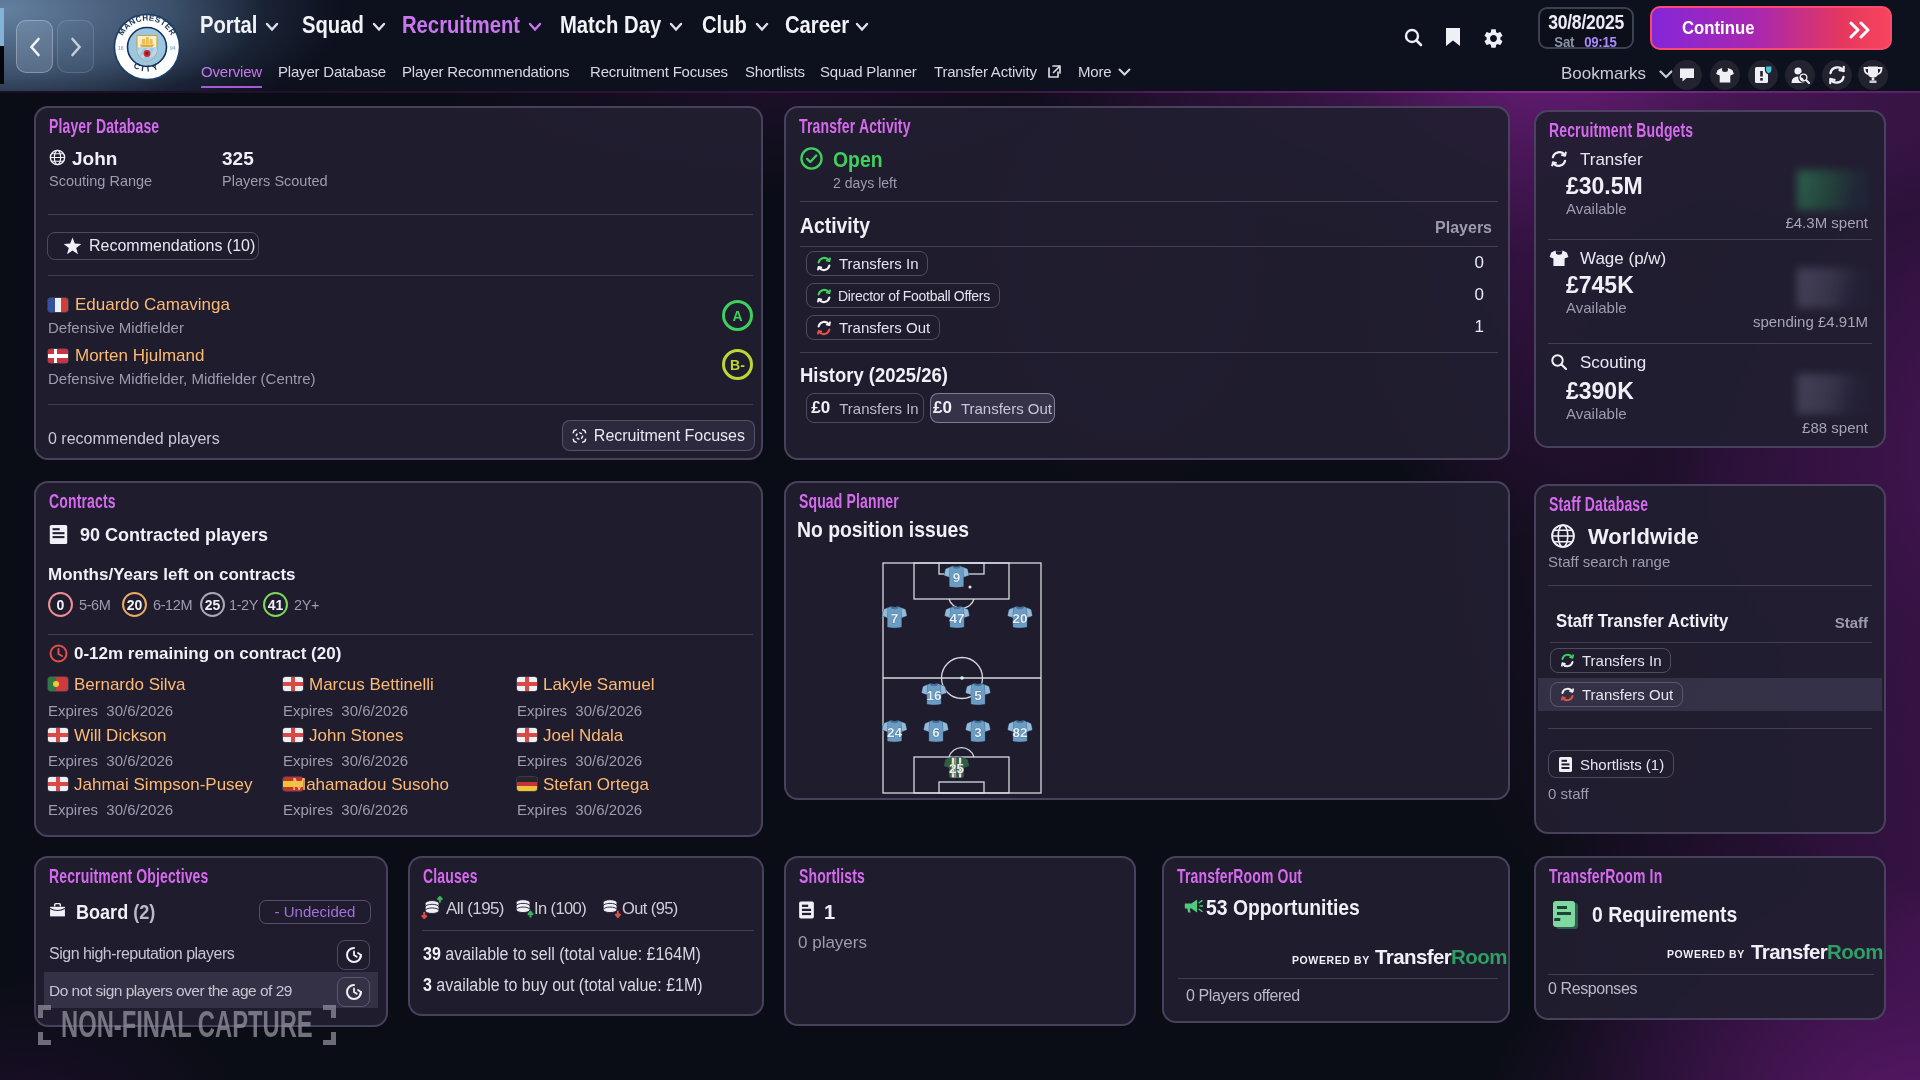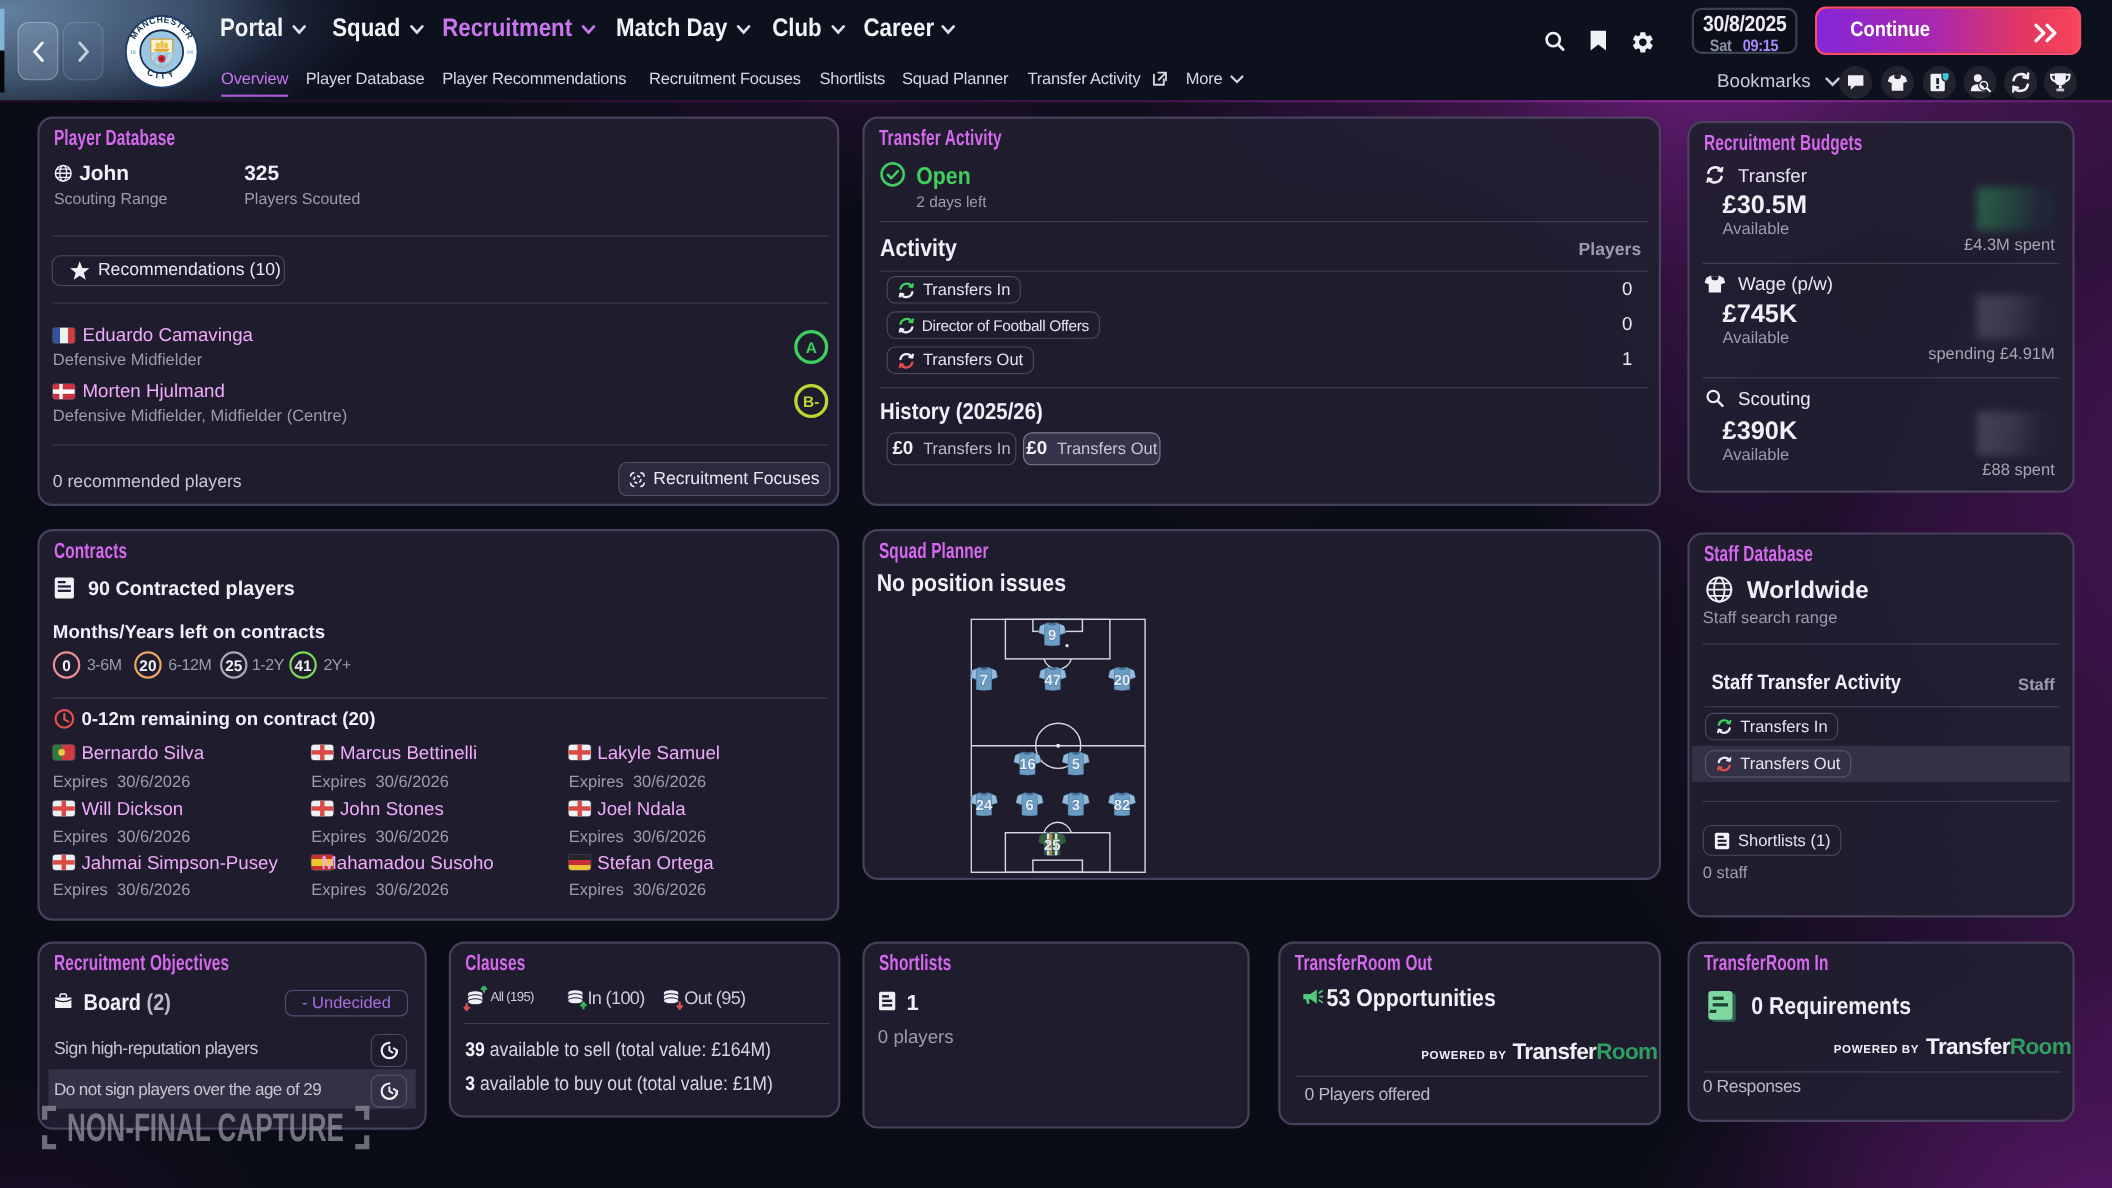--- a/index.html
+++ b/index.html
@@ -68,21 +68,21 @@
 .f-dk::before{content:"";position:absolute;left:5.5px;top:0;width:3.6px;height:14px;background:#fff;}
 .f-dk::after{content:"";position:absolute;left:0;top:5.2px;width:20px;height:3.6px;background:#fff;}
 .f-eng{background:#eef1f4;}
 .f-eng::before{content:"";position:absolute;left:8.2px;top:0;width:3.6px;height:14px;background:#d94a47;}
 .f-eng::after{content:"";position:absolute;left:0;top:5.2px;width:20px;height:3.6px;background:#d94a47;}
 .f-pt{background:linear-gradient(90deg,#2e7a40 40%,#ce3a3e 40%);}
 .f-pt::before{content:"";position:absolute;left:5px;top:4px;width:6px;height:6px;border-radius:50%;background:#ecc93e;}
 .f-es{background:linear-gradient(#c5322f 25%,#eec62f 25% 75%,#c5322f 75%);}
 .f-de{background:linear-gradient(#26262a 33%,#c8303a 33% 67%,#efc437 67%);}
 .grade{position:absolute;width:25px;height:25px;border-radius:50%;border:3px solid;display:flex;align-items:center;justify-content:center;font-weight:bold;font-size:14px;}
-.pname{position:absolute;font-size:17px;color:#f0abfc;}
+.pname{position:absolute;font-size:17px;color:#fdba74;}
 .rowtxt{font-size:16px;color:#d4d4e0;}
 .ring{position:absolute;width:25px;height:25px;border-radius:50%;border:2.5px solid;box-sizing:border-box;display:flex;align-items:center;justify-content:center;font-weight:bold;font-size:14px;color:#f1f0f7;}
 .chart{position:absolute;width:71px;height:40px;filter:blur(4px);opacity:.85;}
 .spent{position:absolute;width:140px;text-align:right;font-size:15px;color:#a5a5b5;}
 </style>
 </head>
 <body>
 
 <div id="hdr"></div>
 <div id="hdrline"></div>
@@ -356,21 +356,21 @@
  <div class="ptitle"><span class="cond">Contracts</span></div>
  <svg class="abs" style="left:13px;top:41px;" width="19" height="21" viewBox="0 0 24 26">
       <rect x="1" y="1" width="22" height="24" rx="2" fill="#f1f0f7"></rect>
       <rect x="4.5" y="5" width="9" height="2.6" fill="#211e31"></rect>
       <rect x="4.5" y="10" width="15" height="2.6" fill="#211e31"></rect>
       <rect x="4.5" y="15" width="15" height="2.6" fill="#211e31"></rect>
     </svg>
  <div class="abs big" style="left:44px;top:42px;font-size:18px;">90 Contracted players</div>
  <div class="abs big" style="left:12px;top:82px;font-size:17px;">Months/Years left on contracts</div>
  <div class="ring" style="left:12px;top:109px;border-color:#ef8f92;">0</div>
- <div class="abs blab" style="left:43px;top:114px;">3-6M</div>
+ <div class="abs blab" style="left:43px;top:114px;">5-6M</div>
  <div class="ring" style="left:86px;top:109px;border-color:#eda861;">20</div>
  <div class="abs blab" style="left:117px;top:114px;">6-12M</div>
  <div class="ring" style="left:164px;top:109px;border-color:#a7abb8;">25</div>
  <div class="abs blab" style="left:193px;top:114px;">1-2Y</div>
  <div class="ring" style="left:227px;top:109px;border-color:#7ed957;">41</div>
  <div class="abs blab" style="left:258px;top:114px;">2Y+</div>
  <div class="div" style="left:12px;top:151px;width:705px;"></div>
  <svg class="abs" style="left:13px;top:161px;" width="19" height="19" viewBox="0 0 19 19">
       <circle cx="9.5" cy="9.5" r="8" stroke="#e2504c" stroke-width="2" fill="none"></circle>
       <path d="M9.5 5 L9.5 10 L13 12" stroke="#e2504c" stroke-width="2" fill="none" stroke-linecap="round"></path>
@@ -539,21 +539,21 @@
   <g fill="#f1f0f7" stroke="#211e31" stroke-width="1">
    <ellipse cx="12" cy="8" rx="7.5" ry="3"></ellipse>
         <path d="M4.5 8 L4.5 12 A 7.5 3 0 0 0 19.5 12 L19.5 8"></path>
         <ellipse cx="12" cy="12" rx="7.5" ry="3"></ellipse>
         <path d="M4.5 12 L4.5 16 A 7.5 3 0 0 0 19.5 16 L19.5 12"></path>
         <ellipse cx="12" cy="16" rx="7.5" ry="3"></ellipse>
       </g>
   <path d="M20.5 7 L20.5 1.5 M17.8 4 L20.5 1 L23.2 4" stroke="#37b35c" stroke-width="2.2" fill="none" stroke-linejoin="round"></path>
   <path d="M3.5 17.5 L3.5 23.5 M0.8 21 L3.5 24 L6.2 21" stroke="#d9504f" stroke-width="2.2" fill="none" stroke-linejoin="round"></path>
  </svg>
- <div class="abs" style="left:36px;top:41px;font-size:12px;letter-spacing:-.6px;color:#cdced8;">All (195)</div>
+ <div class="abs" style="left:36px;top:41px;font-size:17px;letter-spacing:-.6px;color:#cdced8;">All (195)</div>
  <svg class="abs" style="left:102px;top:38px;" width="24" height="23" viewBox="0 0 26 25">
   <g fill="#f1f0f7" stroke="#211e31" stroke-width="1">
    <ellipse cx="12" cy="7" rx="7.5" ry="3"></ellipse>
         <path d="M4.5 7 L4.5 11 A 7.5 3 0 0 0 19.5 11 L19.5 7"></path>
         <ellipse cx="12" cy="11" rx="7.5" ry="3"></ellipse>
         <path d="M4.5 11 L4.5 15 A 7.5 3 0 0 0 19.5 15 L19.5 11"></path>
         <ellipse cx="12" cy="15" rx="7.5" ry="3"></ellipse>
       </g>
   <path d="M20 23 L20 17 M17.3 20 L20 23.5 L22.7 20" stroke="#37b35c" stroke-width="2.2" fill="none" stroke-linejoin="round" transform="rotate(180 20 20.2)"></path>
  </svg>

